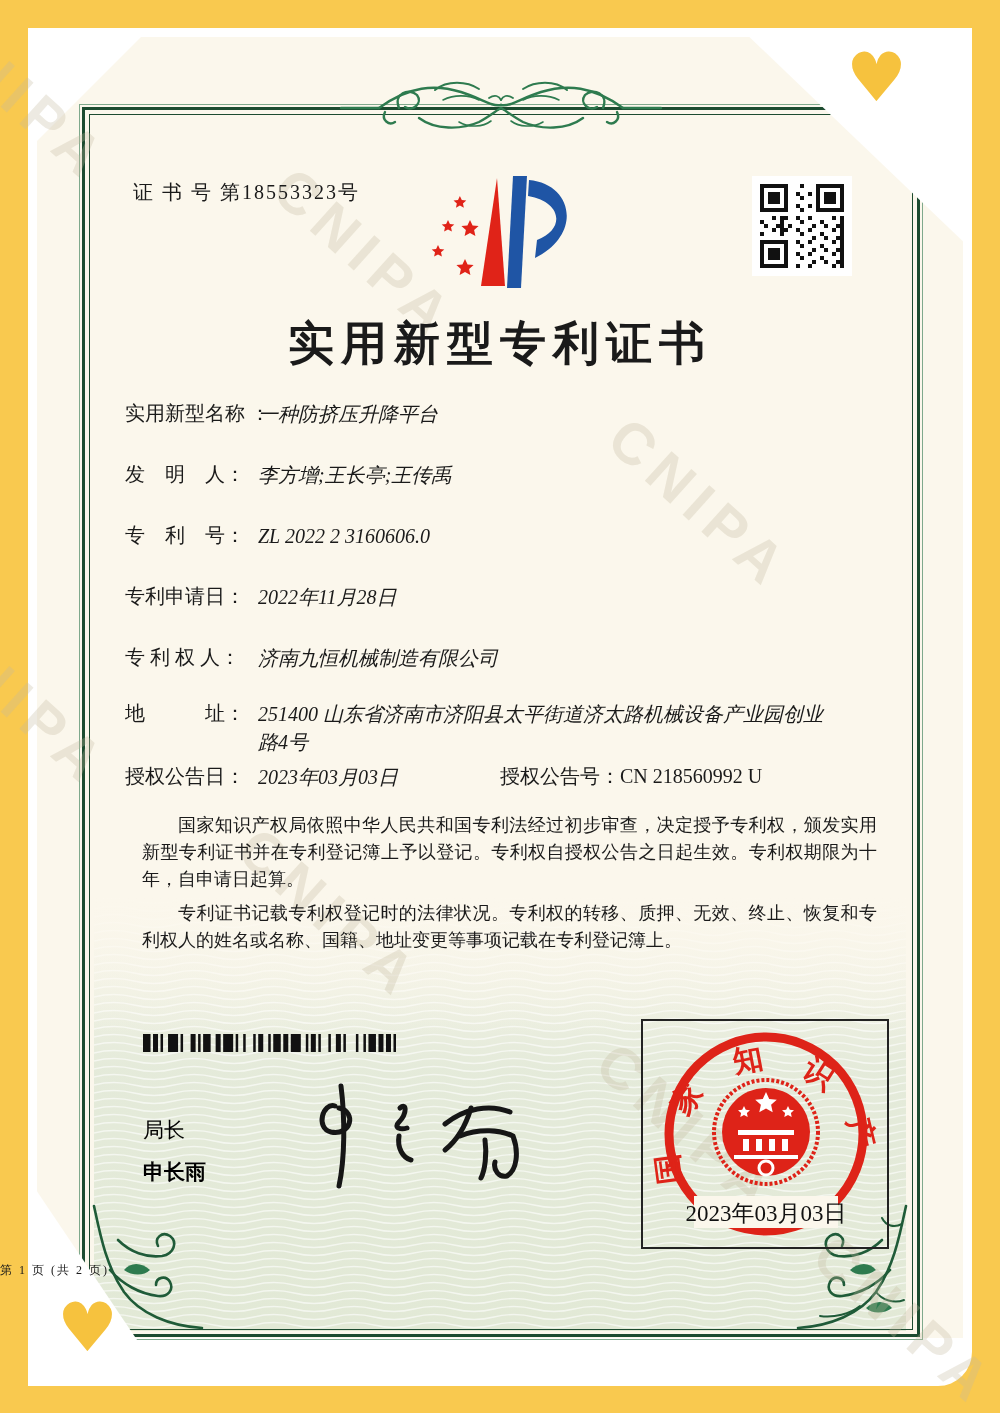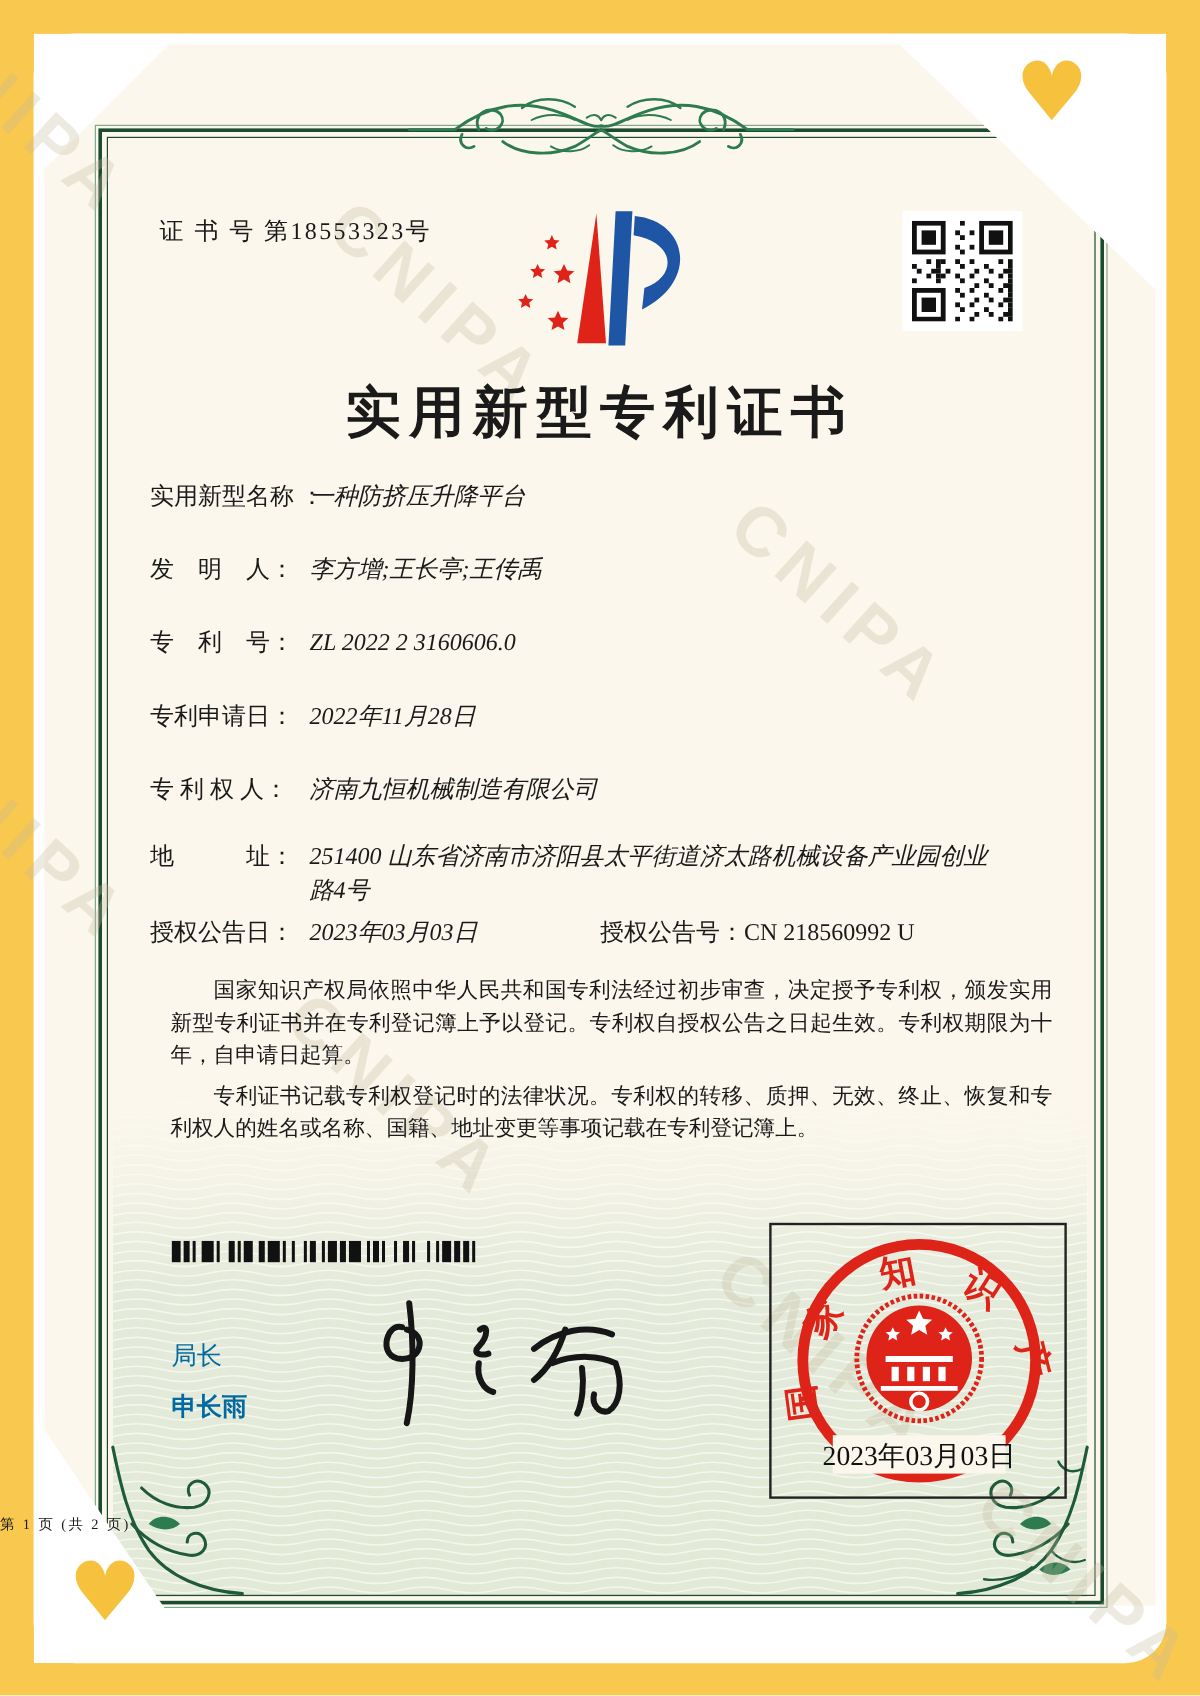--- a/index.html
+++ b/index.html
@@ -24,21 +24,21 @@
   .content{position:absolute;inset:0;z-index:8;padding-left:14px;}
   .certno{position:absolute;left:133px;top:179px;font-size:20px;letter-spacing:2px;}
   .title{position:absolute;left:0;top:313px;width:1000px;text-align:center;font-size:46px;font-weight:bold;letter-spacing:7px;}
   .row{position:absolute;left:0;top:0;width:1000px;font-size:20px;}
   .flabel{position:absolute;left:125px;white-space:pre;}
   .fvalue{position:absolute;left:258px;width:578px;line-height:28px;font-style:italic;}
   .pair2{position:absolute;left:500px;white-space:pre;}
   .legal{position:absolute;left:125px;top:812px;width:752px;font-size:18px;line-height:27px;text-align:justify;}
   .legal p{margin:0 0 7px 17px;text-indent:2em;}
   .barcode{position:absolute;left:143px;top:1034px;}
-  .signerlab{position:absolute;left:143px;font-size:21px;font-family:"Liberation Sans","DejaVu Sans",sans-serif;color:#0369a1;}
+  .signerlab{position:absolute;left:143px;font-size:21px;font-family:"Liberation Sans","DejaVu Sans",sans-serif;color:#000000;}
   .sig{position:absolute;left:295px;top:1078px;}
   .seal{position:absolute;left:640px;top:1018px;}
   .pageno{position:absolute;left:0;top:1262px;width:956px;text-align:left;font-size:12px;letter-spacing:2px;}
   .contnote{position:absolute;left:0;top:1346px;width:1000px;text-align:center;font-size:20px;letter-spacing:6px;}
 </style>
 </head>
 <body>
 
 <div class="canvas">
   <div class="page"></div>

